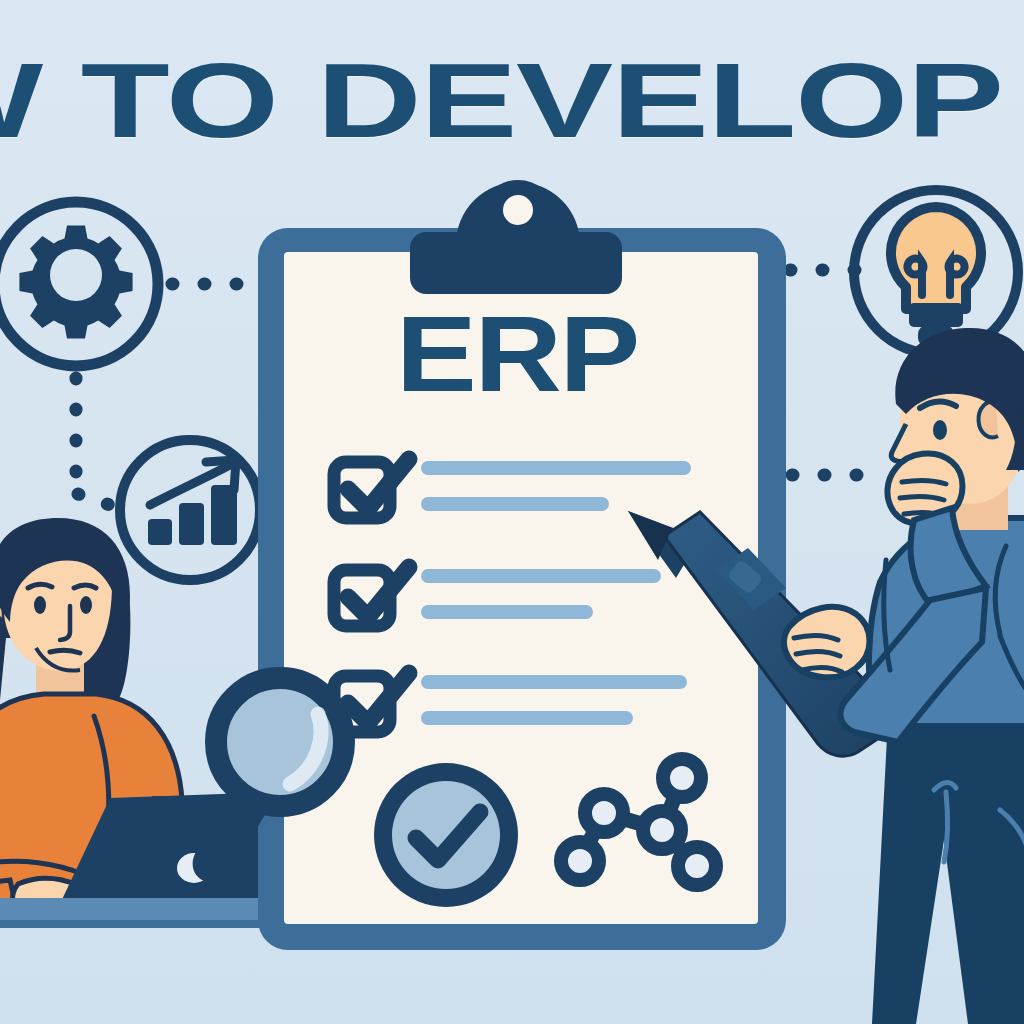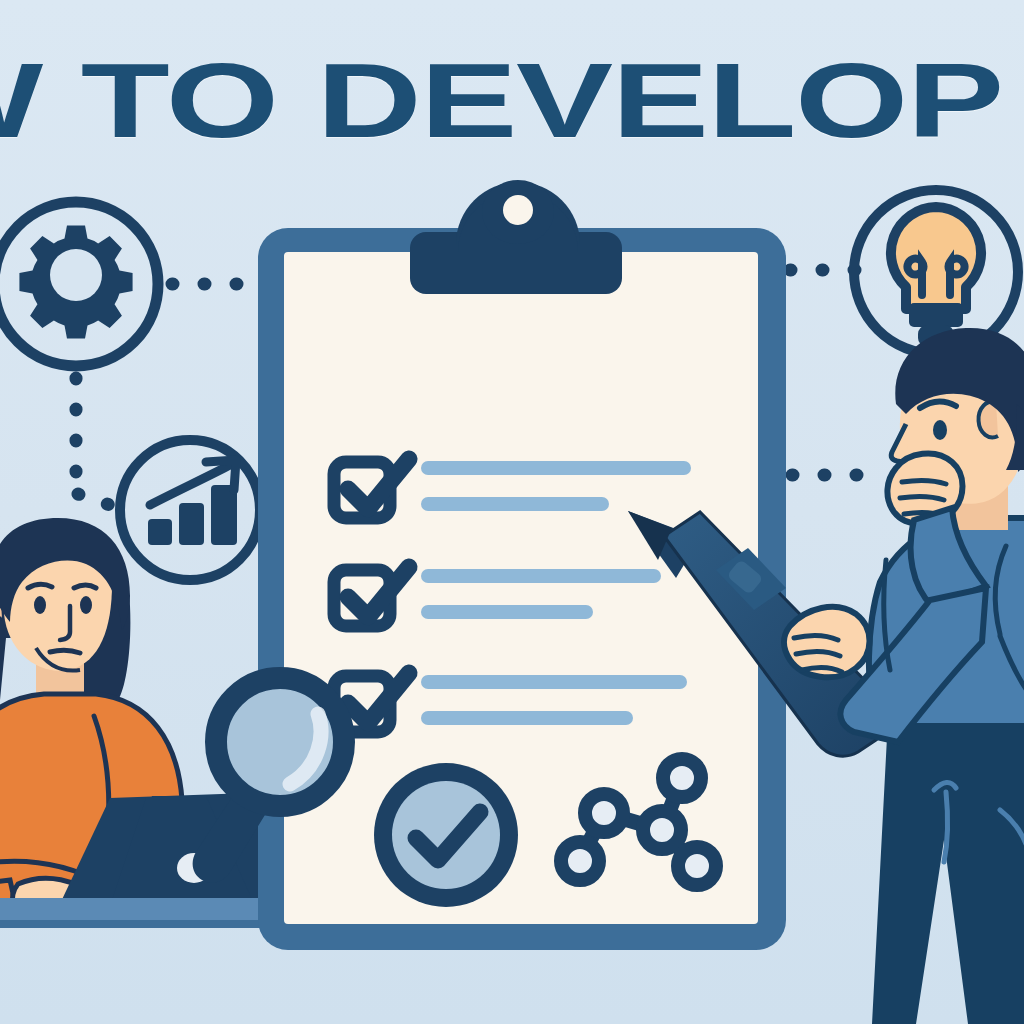--- a/index.html
+++ b/index.html
@@ -330,14 +330,17 @@
       </g>
     </g>
 
     </g>
   </svg>
 
   <div class="ttl">
     <span>HOW TO DEVELOP ERP</span>
   </div>
 
+  <div style="position:absolute;left:396px;top:300px;" class="erp">
+    <span>ERP</span>
+  </div>
 
 </div>
 
 </body></html>

